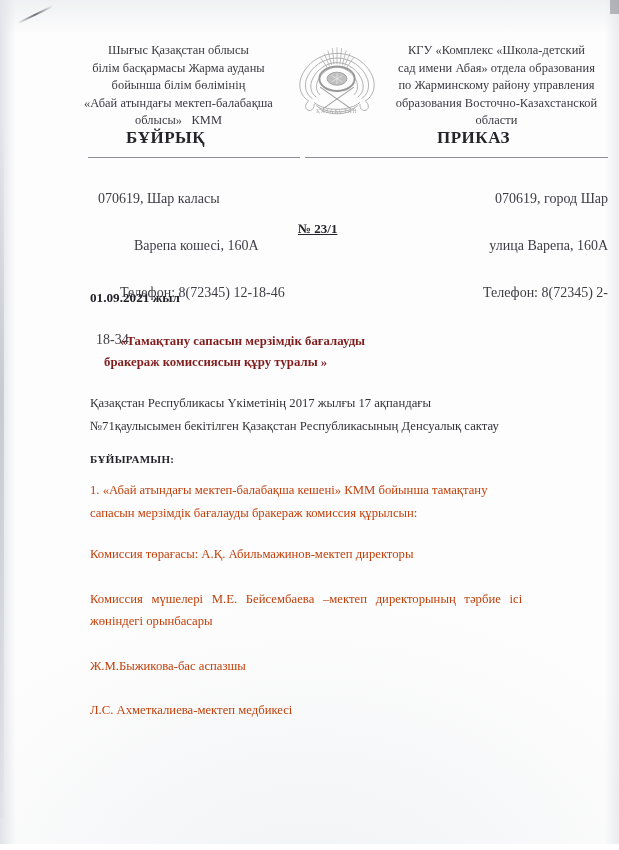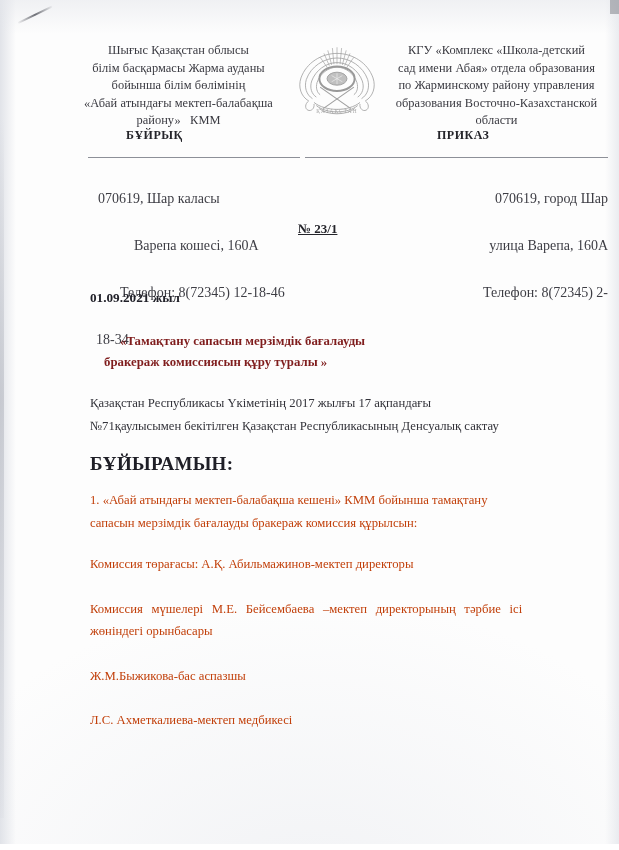--- a/index.html
+++ b/index.html
@@ -91,21 +91,21 @@
     width: 92px;
     height: 86px;
     opacity: 0.62;
     filter: grayscale(1) contrast(0.82);
   }
 
   .doc-kind {
     position: absolute;
     top: 128px;
     font-weight: bold;
-    font-size: 12px;
+    font-size: 17px;
     letter-spacing: 0.5px;
     color: #24242a;
   }
   .doc-kind.kz { left: 126px; }
   .doc-kind.ru { left: 437px; }
 
   .rule {
     position: absolute;
     top: 157px;
     height: 1px;
@@ -173,21 +173,21 @@
     color: #33333a;
     margin: 0 0 12px 0;
     text-align: justify;
   }
   .para .ln { display: block; white-space: pre; }
   .para.p1 { margin-bottom: 14px; }
   .para.p1 .ln.a { padding-left: 22px; }
 
   .order-word {
     font-weight: bold;
-    font-size: 19px;
+    font-size: 11px;
     letter-spacing: 0.3px;
     color: #1f1f27;
     margin: 16px 0 14px 0;
   }
 
   .item {
     font-size: 12.7px;
     line-height: 22.5px;
     color: #c2410c;
     margin: 0 0 19px 0;
@@ -206,21 +206,21 @@
   <div class="scan-edge-right"></div>
   <div class="scan-edge-left"></div>
 
   <div class="header">
 
     <div class="header-col left">
       <span class="header-line">Шығыс Қазақстан облысы</span>
       <span class="header-line">білім басқармасы Жарма ауданы</span>
       <span class="header-line">бойынша білім бөлімінің</span>
       <span class="header-line">«Абай атындағы мектеп-балабақша</span>
-      <span class="header-line">району»   КММ</span>
+      <span class="header-line">облысы»   КММ</span>
     </div>
 
     <div class="emblem-wrap">
       <svg class="emblem" viewBox="0 0 120 112">
         <g stroke="#5d6068" fill="none" stroke-width="1.05">
 
           <path d="M60 20 C 40 20, 20 32, 13 52 C 9 64, 13 76, 23 82"></path>
           <path d="M60 26 C 43 26, 26 37, 20 54 C 17 64, 20 74, 28 79"></path>
           <path d="M60 32 C 46 32, 32 42, 27 56 C 24 65, 27 73, 33 77"></path>
           <path d="M60 38 C 49 38, 38 46, 34 58 C 32 65, 34 71, 38 74"></path>

